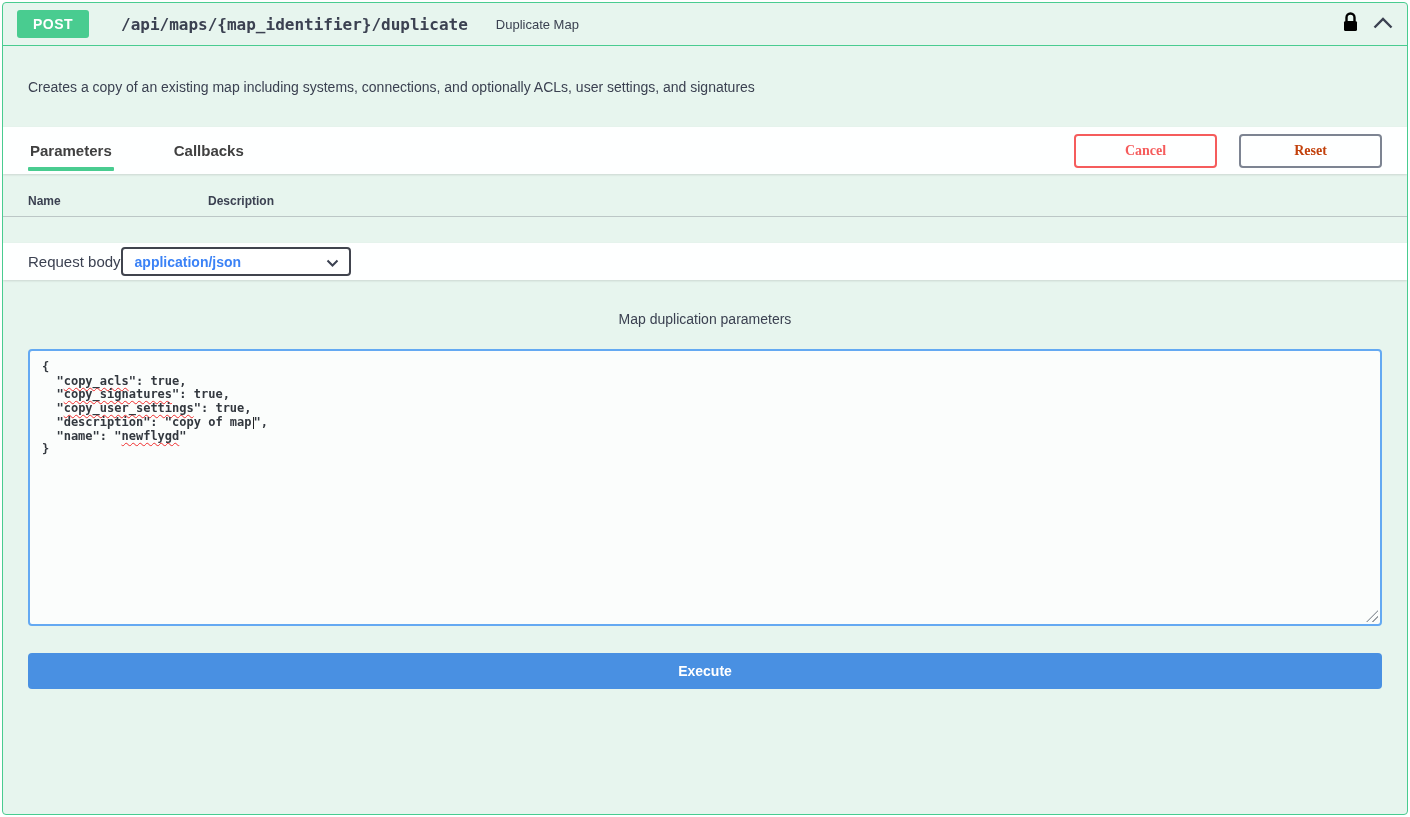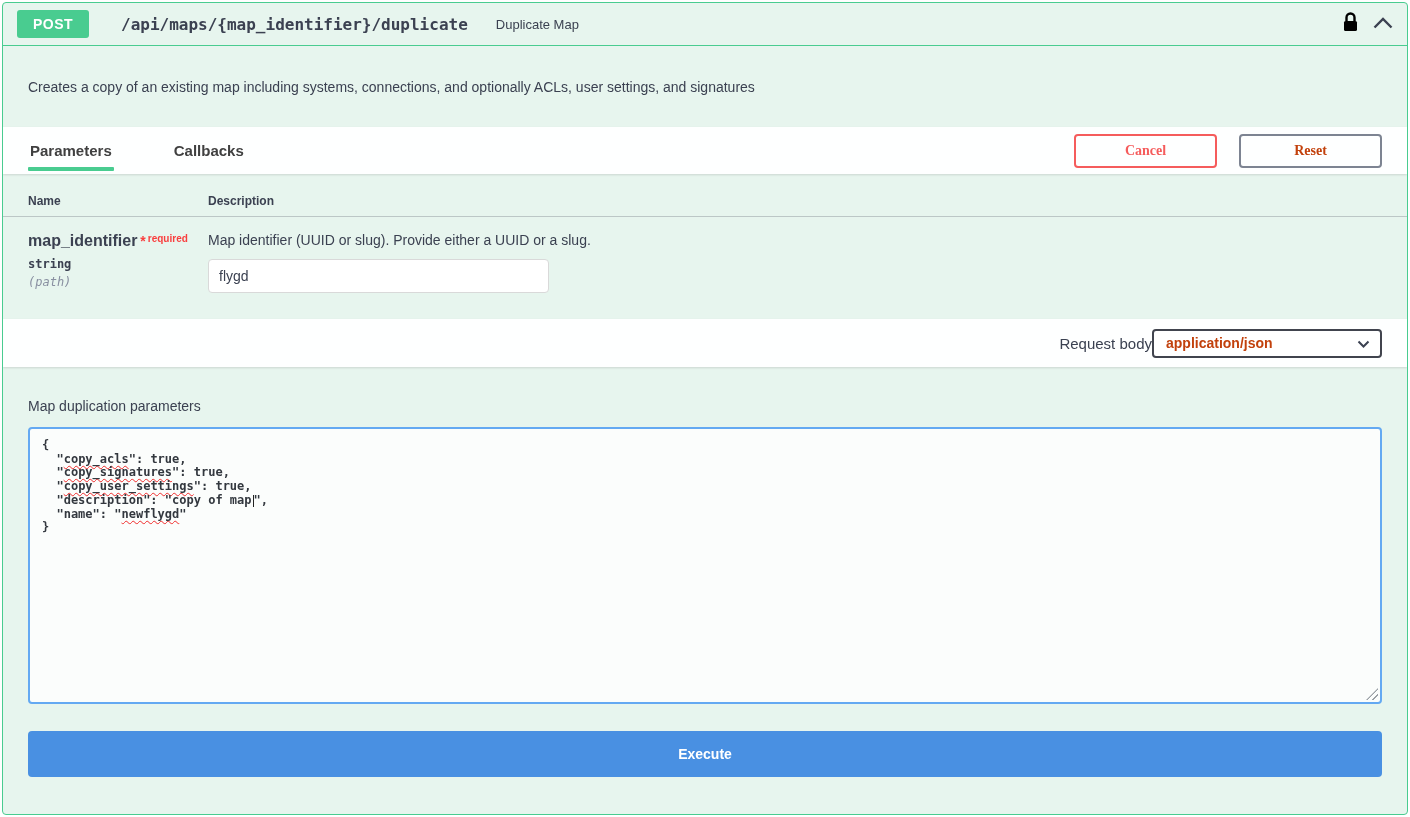--- a/index.html
+++ b/index.html
@@ -120,34 +120,34 @@
   .param-desc-text { font-size: 14px; color: #3b4151; margin-bottom: 11px; }
   .param-input {
     width: 341px; height: 34px;
     border: 1px solid #d9d9d9; border-radius: 4px;
     padding: 0 10px;
     font-family: "Liberation Sans", sans-serif;
     font-size: 14px; color: #3b4151;
     background: #fff;
   }
   
-  .reqbody-row { height: 48px; justify-content: flex-end; }
+  .reqbody-row { height: 37px; justify-content: flex-start; }
   .reqbody-label { font-size: 15px; color: #3b4151; }
   .content-type-select {
     display: flex; align-items: center; justify-content: space-between;
     width: 230px; height: 29px;
     border: 2px solid #41444e; border-radius: 4px;
     background: #fff;
     padding: 0 10px 0 12px;
-    font-size: 14px; font-weight: bold; color: #c2410c;
+    font-size: 14px; font-weight: bold; color: #3b82f6;
     cursor: pointer;
   }
   
   .body-section { padding: 31px 25px 0 25px; }
-  .body-desc { font-size: 14px; color: #3b4151; margin-bottom: 13px; }
+  .body-desc { font-size: 14px; color: #3b4151; margin-bottom: 22px; text-align: center; }
   .editor {
     position: relative;
     height: 277px;
     border: 2px solid #64a9f2;
     border-radius: 4px;
     background: #fbfdfc;
     padding: 10px 12px;
     font-family: "DejaVu Sans Mono", monospace;
     font-size: 12px;
     font-weight: 600;
@@ -183,21 +183,21 @@
     display: block;
     width: 100%;
     background: #4990e2;
     color: #fff;
     border: none;
     border-radius: 4px;
     font-family: "Liberation Sans", sans-serif;
     font-size: 14px;
     font-weight: bold;
     padding: 10px 0;
-    height: 46px;
+    height: 36px;
     cursor: pointer;
   }
 </style>
 </head>
 <body>
 
 <div class="opblock">
 
   <div class="summary">
     <span class="method-badge">POST</span>
@@ -233,33 +233,20 @@
       <button class="btn btn-cancel">Cancel</button>
       <button class="btn btn-reset">Reset</button>
     </span>
   </div>
 
   <div class="params-section">
     <div class="param-grid table-head">
       <span class="col-label">Name</span>
       <span class="col-label">Description</span>
     </div>
-    <div class="param-grid param-row">
-      <div>
-        <div class="param-name">
-          <span>map_identifier</span><span class="required-star">*</span><span class="required-label">required</span>
-        </div>
-        <div class="param-type">string</div>
-        <div class="param-in">(path)</div>
-      </div>
-      <div>
-        <div class="param-desc-text">Map identifier (UUID or slug). Provide either a UUID or a slug.</div>
-        <input class="param-input" type="text" value="flygd" style="">
-      </div>
-    </div>
   </div>
 
   <div class="section-header reqbody-row">
     <span class="reqbody-label">Request body</span>
     <div class="content-type-select">
       <span>application/json</span>
       <span>
         <svg width="13" height="8" viewBox="0 0 13 8">
           <polyline points="1.5,1.5 6.5,6.5 11.5,1.5" fill="none" stroke="#3b4151" stroke-width="2"></polyline>
         </svg>

